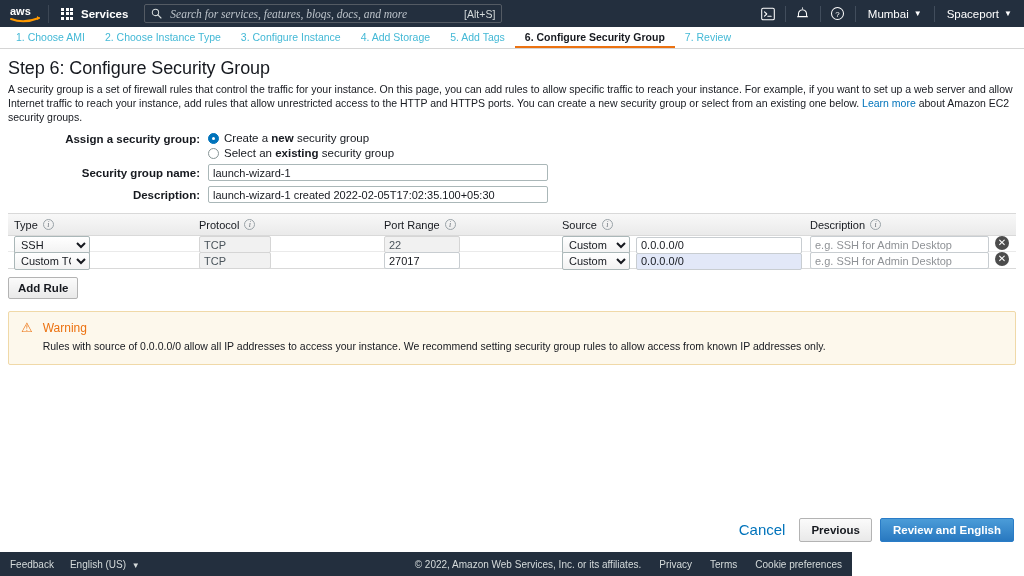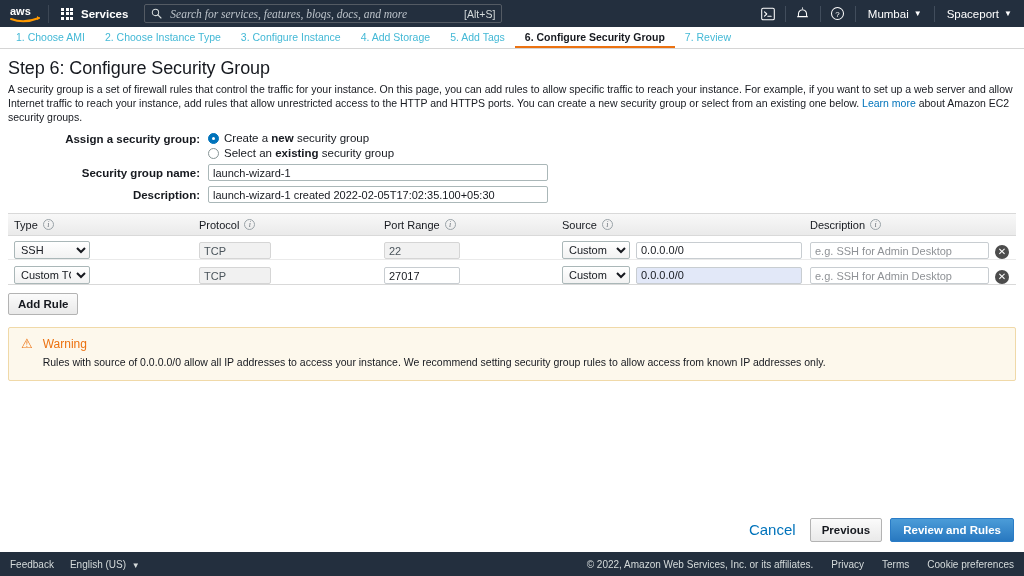--- a/index.html
+++ b/index.html
@@ -192,21 +192,21 @@
 
   .info-i {
     width: 11px; height: 11px; border-radius:50%;
     border: 1px solid #9aa3a8; color:#687078;
     font-size: 8px; font-style: italic;
     display:inline-flex; align-items:center; justify-content:center;
     font-family:"Liberation Serif", serif; line-height:1;
     cursor:pointer; flex:0 0 auto;
   }
   .trow {
-    display:flex; align-items:flex-end; height: 24px;
+    display:flex; align-items:flex-start; height: 16px;
     border-bottom: 1px solid #eaeaea;
   }
   .trow:last-child { border-bottom: 0; }
   .cell { padding-left: 6px; display:flex; align-items:center; }
 
   select.sel {
     height: 18px;
     border: 1px solid #aab7b8;
     border-radius: 2px;
     background: linear-gradient(#ffffff, #f2f2f2);
@@ -301,21 +301,21 @@
     border: 1px solid #2a7cc7; border-radius: 2px;
     background: linear-gradient(#4b9cd8, #2878c0);
     font-size: 11.5px; font-weight:bold; color:#fff; cursor:pointer;
     font-family:"Liberation Sans", sans-serif;
   }
 
   
   .footer {
     position: absolute;
     left: 0; bottom: 0;
-    width: 1024px; height: 24px;
+    width: 852px; height: 24px;
     background: #232f3e;
     display: flex; align-items: center;
     color: #d5dbdb; font-size: 10px;
     padding: 0 10px;
   }
   .footer .left { display:flex; align-items:center; gap: 16px; }
   .footer .right { margin-left:auto; display:flex; align-items:center; gap: 18px; }
   .footer a, .footer span.lnk { color:#d5dbdb; text-decoration:none; cursor:pointer; }
   .footer .copy { color:#d5dbdb; cursor:default; }
 </style>
@@ -521,21 +521,21 @@
     <div>
       <div class="warn-title">Warning</div>
       <div class="warn-text">Rules with source of 0.0.0.0/0 allow all IP addresses to access your instance. We recommend setting security group rules to allow access from known IP addresses only.</div>
     </div>
   </div>
 </div>
 
 <div class="actions">
   <button class="btn-cancel">Cancel</button>
   <button class="btn-prev">Previous</button>
-  <button class="btn-launch">Review and Rules</button>
+  <button class="btn-launch">Review and English</button>
 </div>
 
 <div class="footer">
   <div class="left">
     <span class="lnk">Feedback</span>
     <span class="lnk">
       <span>English (US)</span>
       <span style="font-size:8px;margin-left:3px;">▼</span>
     </span>
   </div>

